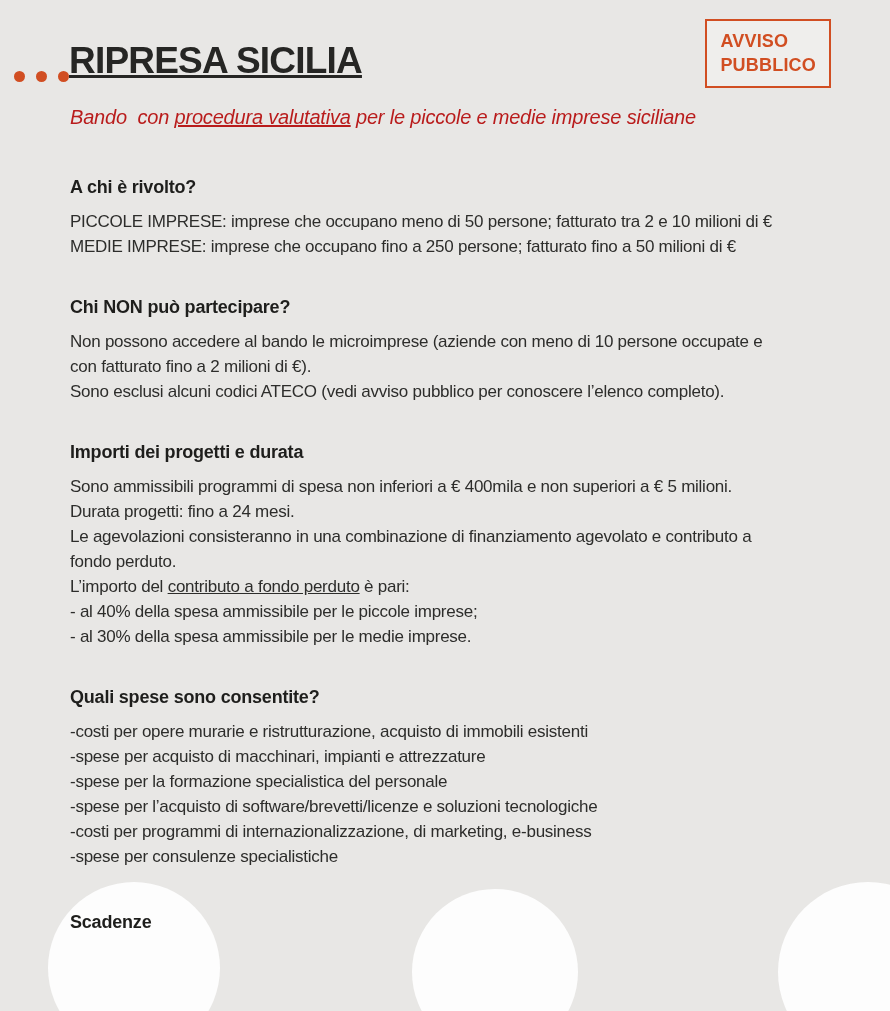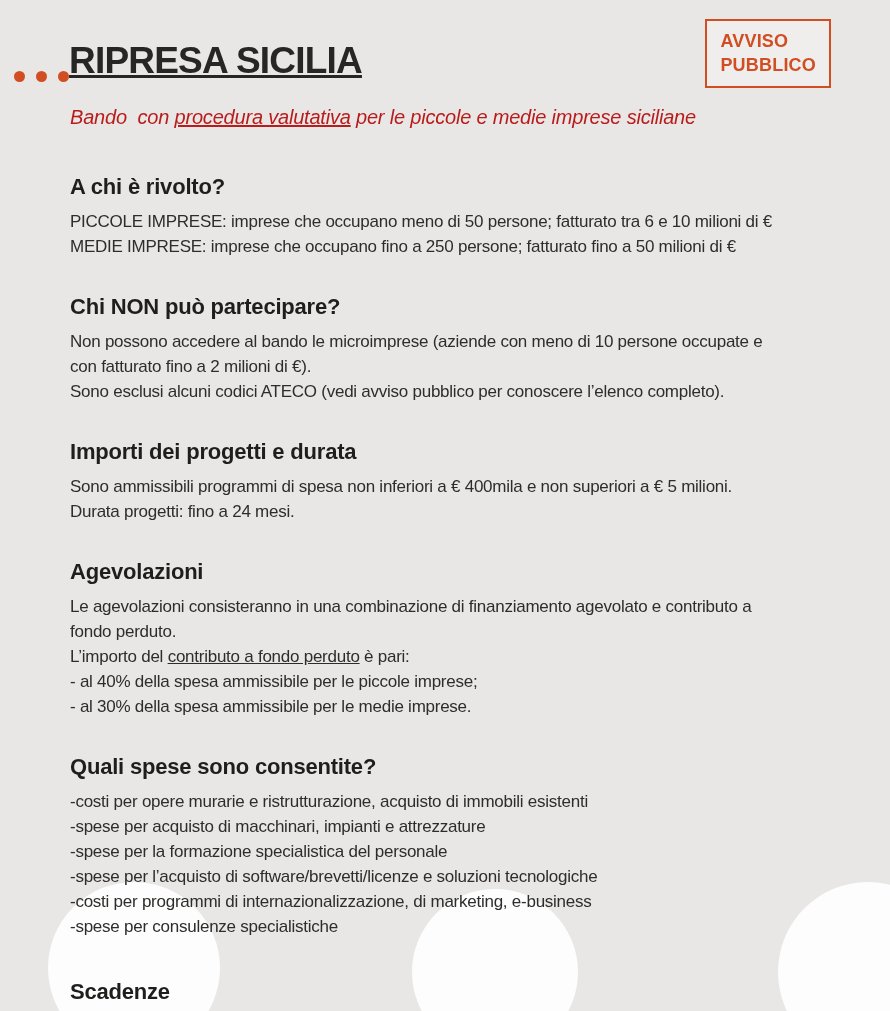--- a/index.html
+++ b/index.html
@@ -51,21 +51,21 @@
   }
   .subtitle .u{text-decoration:underline;}
 
   
   .content{
     position:absolute;left:70px;top:176px;width:790px;
     color:var(--body);
     font-size:17px;line-height:25px;letter-spacing:-0.25px;
   }
   .content h2{
-    font-size:22px;line-height:22px;font-weight:bold;color:var(--heading);
+    font-size:18px;line-height:22px;font-weight:bold;color:var(--heading);
     margin:37px 0 11px 0;letter-spacing:-0.2px;
   }
   .content .section:first-child h2{margin-top:0;}
   .line{margin:0;white-space:pre;}
   .line .u{text-decoration:underline;}
   .sec-scadenze h2{margin-top:42px;}
 </style>
 </head>
 <body>
 
@@ -85,39 +85,38 @@
   </div>
 
   <h1 class="title">RIPRESA SICILIA</h1>
 
   <p class="subtitle"><span>Bando  con </span><span class="u">procedura valutativa</span><span> per le piccole e medie imprese siciliane</span></p>
 
   <div class="content">
 
     <div class="section">
       <h2>A chi è rivolto?</h2>
-      <p class="line">PICCOLE IMPRESE: imprese che occupano meno di 50 persone; fatturato tra 6 e 10 milioni di €</p>
+      <p class="line">PICCOLE IMPRESE: imprese che occupano meno di 50 persone; fatturato tra 2 e 10 milioni di €</p>
       <p class="line">MEDIE IMPRESE: imprese che occupano fino a 250 persone; fatturato fino a 50 milioni di €</p>
     </div>
 
     <div class="section">
       <h2>Chi NON può partecipare?</h2>
       <p class="line">Non possono accedere al bando le microimprese (aziende con meno di 10 persone occupate e</p>
       <p class="line">con fatturato fino a 2 milioni di €).</p>
       <p class="line">Sono esclusi alcuni codici ATECO (vedi avviso pubblico per conoscere l’elenco completo).</p>
     </div>
 
     <div class="section">
       <h2>Importi dei progetti e durata</h2>
       <p class="line">Sono ammissibili programmi di spesa non inferiori a € 400mila e non superiori a € 5 milioni.</p>
       <p class="line">Durata progetti: fino a 24 mesi.</p>
     </div>
 
     <div class="section">
-      <h2>Agevolazioni</h2>
       <p class="line">Le agevolazioni consisteranno in una combinazione di finanziamento agevolato e contributo a</p>
       <p class="line">fondo perduto.</p>
       <p class="line"><span>L’importo del </span><span class="u">contributo a fondo perduto</span><span> è pari:</span></p>
       <p class="line">- al 40% della spesa ammissibile per le piccole imprese;</p>
       <p class="line">- al 30% della spesa ammissibile per le medie imprese.</p>
     </div>
 
     <div class="section">
       <h2>Quali spese sono consentite?</h2>
       <p class="line">-costi per opere murarie e ristrutturazione, acquisto di immobili esistenti</p>

